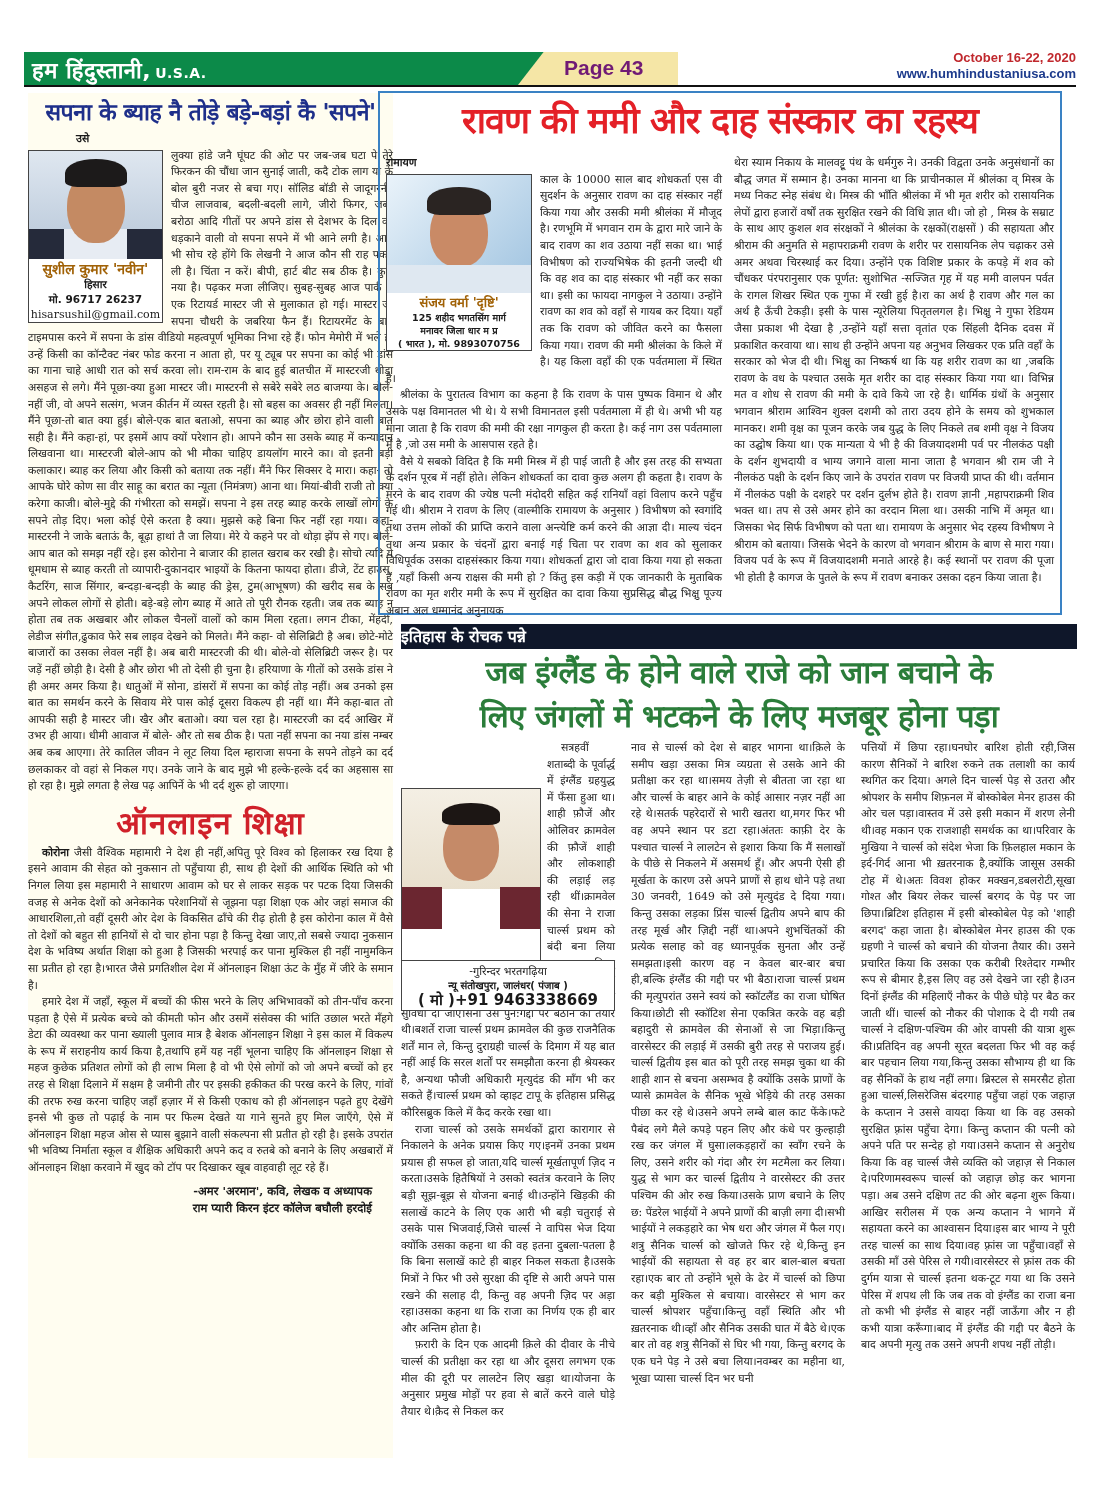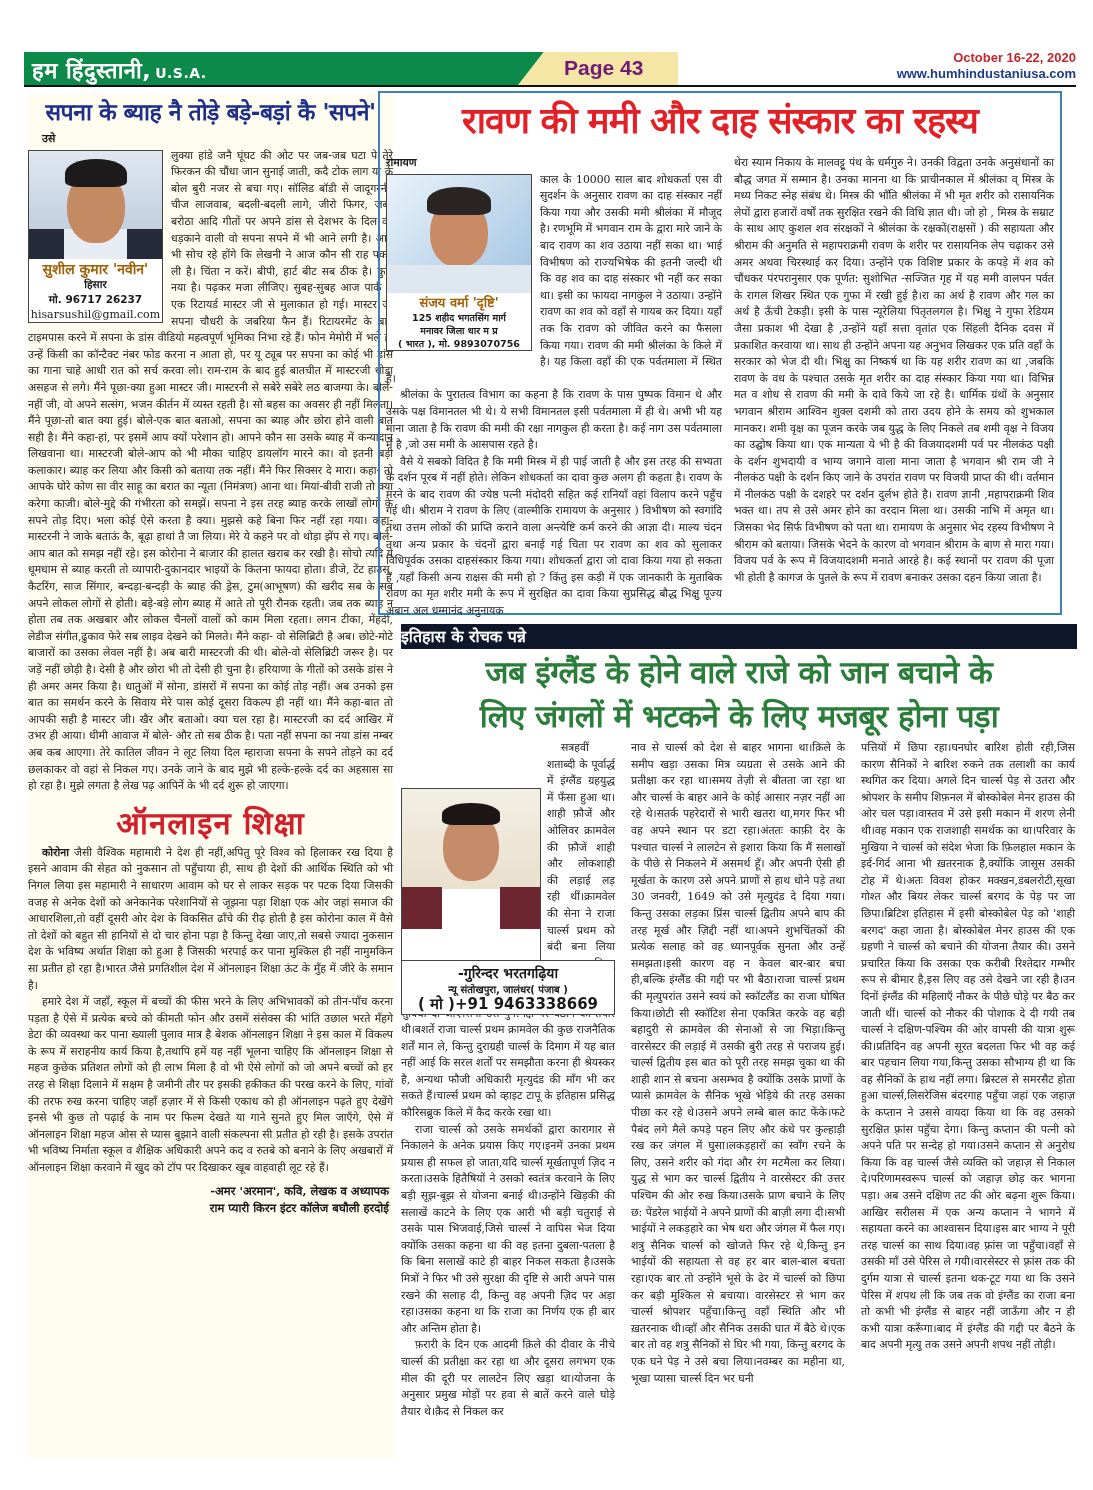--- a/index.html
+++ b/index.html
@@ -22,34 +22,34 @@
   .author-box{float:left;width:133px;border:1px solid #444;background:#fff;margin:2px 8px 4px 0;text-align:center;}
   .photo{background:linear-gradient(180deg,#dfe7f0,#b6c6d8);position:relative;overflow:hidden;}
   .photo .face{position:absolute;left:50%;transform:translateX(-50%);border-radius:50% 50% 45% 45%;background:#c48a63;}
   .photo .hair{position:absolute;left:50%;transform:translateX(-50%);border-radius:50% 50% 20% 20%;background:#1c1a1a;}
   .photo .shirt{position:absolute;left:0;right:0;bottom:0;background:#e7ecf3;}
   .photo .jacket{position:absolute;bottom:0;background:#252a3a;}
   .a-name{color:#a16207;font-weight:bold;font-size:14px;font-family:"DejaVu Serif",serif;margin-top:2px;}
   .a-line{font-weight:bold;font-size:10.5px;font-family:"DejaVu Sans",sans-serif;line-height:15px;}
   .a-email{font-size:11px;font-family:"DejaVu Serif",serif;line-height:15px;}
   .h-online{font-family:"DejaVu Sans",sans-serif;color:#d0212a;font-weight:bold;font-size:31px;text-align:center;margin:6px 0 2px;letter-spacing:1px;}
-  .byline-right{text-align:right;font-weight:bold;font-family:"DejaVu Serif",serif;font-size:11.5px;line-height:17px;margin-top:6px;padding-right:4px;}
+  .byline-right{text-align:right;font-weight:bold;font-family:"DejaVu Serif",serif;font-size:11.5px;line-height:17px;margin-top:6px;padding-right:21px;}
 
   .box-ravan{position:absolute;left:378px;top:91px;width:680px;height:520px;border:2px solid #3a82c4;}
   .h-ravan{font-family:"DejaVu Sans",sans-serif;font-weight:bold;color:#e42027;font-size:36px;text-align:center;margin:2px 0 0;letter-spacing:-1px;white-space:nowrap;}
   .ravan-body{position:absolute;left:6px;top:62px;width:668px;height:455px;}
   .ravan-c1{position:absolute;left:0;top:0;width:336px;}
   .ravan-c2{position:absolute;left:348px;top:0;width:320px;}
   .author2{float:left;width:144px;border:1px solid #444;margin:2px 8px 4px 0;text-align:center;background:#fff;}
 
   .banner{position:absolute;left:401px;top:624px;width:676px;height:25px;background:#0f172a;color:#fff;text-align:left;font-family:"DejaVu Sans",sans-serif;font-weight:bold;font-size:16px;line-height:25px;}
   .h-eng{position:absolute;left:401px;top:650px;width:676px;font-family:"DejaVu Sans",sans-serif;font-weight:bold;color:#2b7d3a;font-size:31px;line-height:44px;text-align:center;letter-spacing:-0.5px;}
   .eng-body{position:absolute;left:401px;top:740px;width:676px;height:720px;}
   .eng-c{position:absolute;top:0;width:214px;}
-  .a3-name{font-weight:bold;font-size:14px;font-family:"DejaVu Serif",serif;}
+  .a3-name{font-weight:normal;font-size:11px;font-family:"DejaVu Serif",serif;}
 </style>
 </head>
 <body>
 
 <div class="mast">
   <div class="mast-green">
     <div class="mast-title">
       <span>हम हिंदुस्तानी,</span><span class="usa">U.S.A.</span>
     </div>
   </div>
@@ -59,21 +59,21 @@
   <div class="mast-date">
     <div>October 16-22, 2020</div>
     <div class="url">www.humhindustaniusa.com</div>
   </div>
   <div class="mast-rule"></div>
 </div>
 
 <div class="col-left">
   <div class="h-left">सपना के ब्याह नै तोड़े बड़े-बड़ां कै 'सपने'</div>
   <div class="txt">
-    <p class="para" style="margin-bottom:0;"><b>उसे</b><span id="sapna-intro"></span></p>
+    <p class="para" style="margin-bottom:0;padding-left:34px;"><b>उसे</b><span id="sapna-intro"></span></p>
   </div>
   <div class="txt" style="margin-top:0;">
     <div class="author-box">
       <div class="photo" style="height:108px;">
         <div class="shirt" style="height:30px;"></div>
         <div class="jacket" style="left:0;width:35px;height:30px;"></div>
         <div class="jacket" style="right:0;width:35px;height:30px;"></div>
         <div class="face" style="top:18px;width:58px;height:74px;"></div>
         <div class="hair" style="top:8px;width:62px;height:28px;"></div>
       </div>

